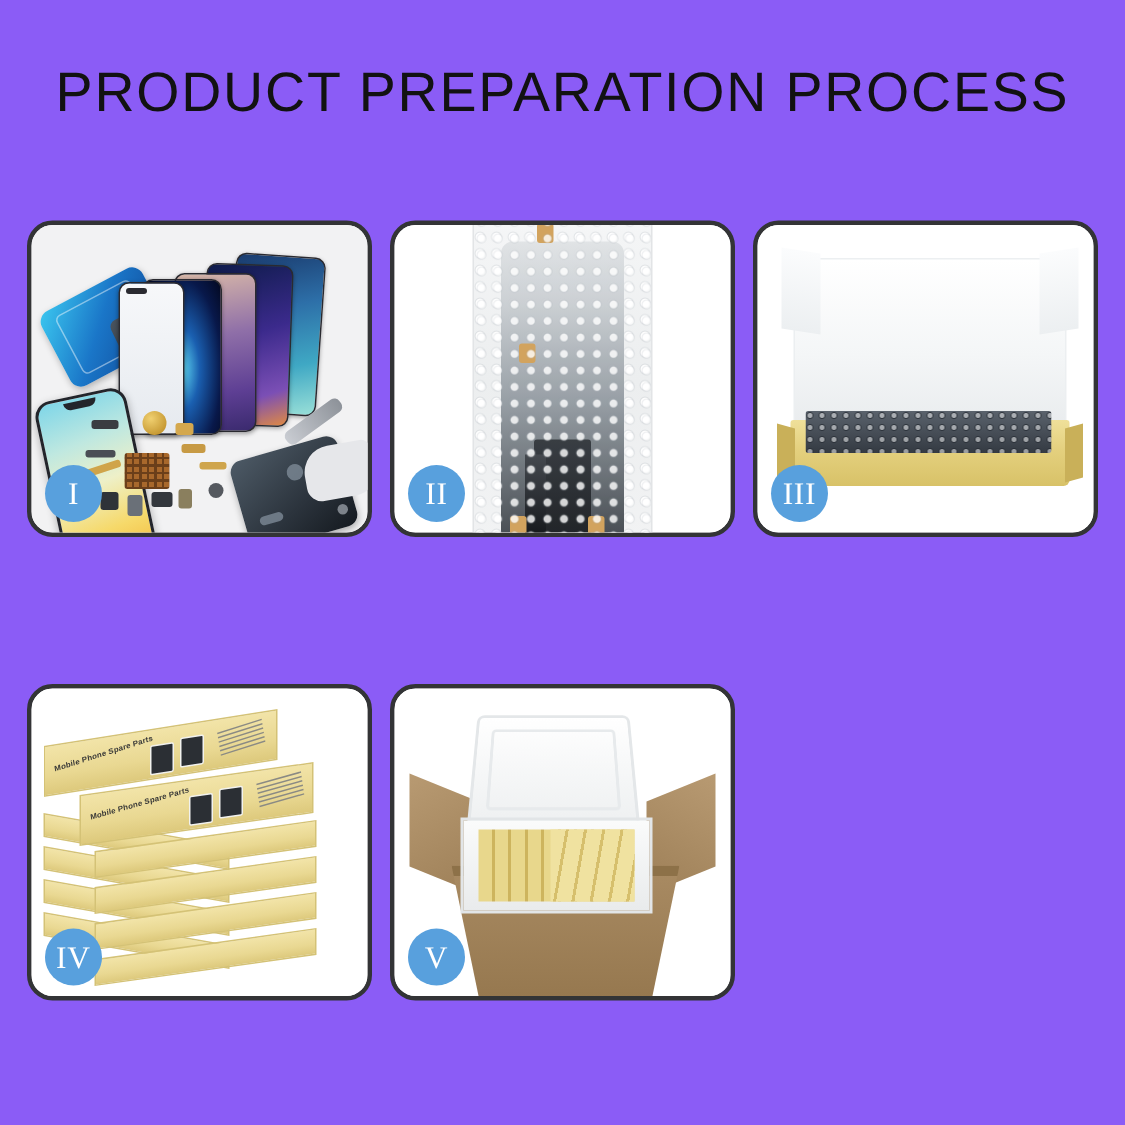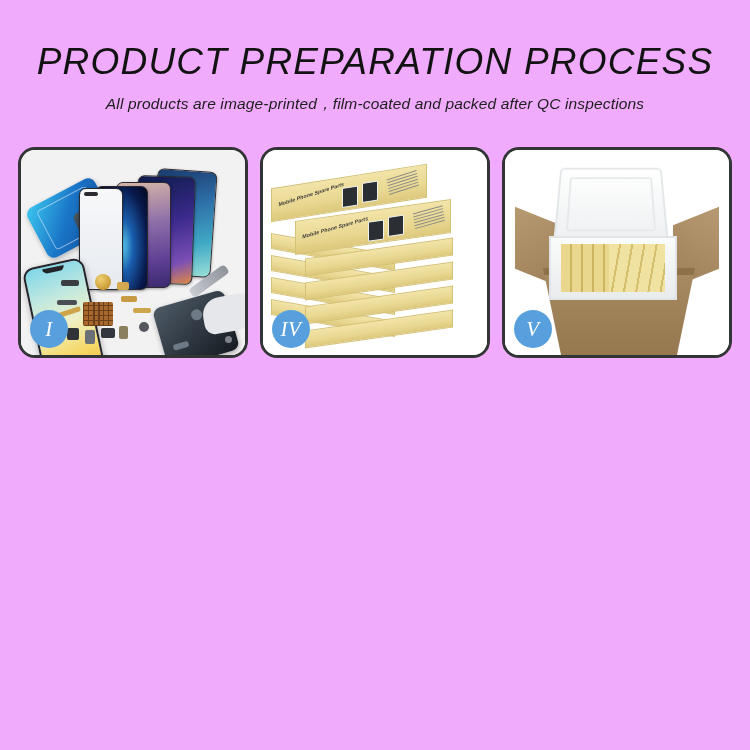--- a/index.html
+++ b/index.html
@@ -2,21 +2,21 @@
 <html><head>
 <meta charset="utf-8">
 <style>
   * { box-sizing: border-box; margin: 0; padding: 0; }
   html, body {
     width: 750px; height: 750px;
     background: #ffffff;
     font-family: "Liberation Sans", sans-serif;
     overflow: hidden;
   }
-  .page { position: relative; width: 750px; height: 750px; background: #f0abfc; font-style: italic; }
+  .page { position: relative; width: 750px; height: 750px; background: #8b5cf6; }
 
   
   .header { position: absolute; top: 0; left: 0; width: 750px; text-align: center; }
   .title {
     font-family: "Liberation Sans", sans-serif;
     font-size: 37px; font-weight: 400; letter-spacing: 1.2px;
     color: #121212; margin-top: 43px; line-height: 1.05;
     white-space: nowrap;
   }
   .subtitle {
@@ -226,21 +226,20 @@
   .seam{position:absolute; background:rgba(120,98,66,.45); z-index:7;}
   .tapeS{position:absolute; background:#bda583; z-index:8; border-radius:1px;}
 </style>
 </head>
 <body>
 
 <div class="page">
 
   <div class="header">
     <div class="title">PRODUCT PREPARATION PROCESS</div>
-    <div class="subtitle">All products are image-printed，film-coated and packed after QC inspections</div>
   </div>
 
   <div class="grid">
 
     <div class="panel">
       <div class="stage p1">
         <div class="s-wrap"></div>
         <div class="s-wrap2"></div>
         <div class="scr s-a"></div>
         <div class="scr s-b"></div>
@@ -267,21 +266,43 @@
         <div class="chip" style="left:80px;top:178px;width:14px;height:10px;border-radius:2px;background:#33373d;"></div>
         <div class="chip" style="left:98px;top:176px;width:9px;height:13px;border-radius:2px;background:#8a7f5e;"></div>
         <div class="chip" style="left:30px;top:182px;width:12px;height:9px;border-radius:2px;background:#b9903f;"></div>
         <div class="chip" style="left:112px;top:158px;width:18px;height:5px;border-radius:2px;background:#cfa54c;"></div>
         <div class="chip" style="left:118px;top:172px;width:10px;height:10px;border-radius:50%;background:#55595f;"></div>
         <div class="chip" style="left:204px;top:186px;width:7px;height:7px;border-radius:50%;background:#7d838b;"></div>
       </div>
       <div class="badge">I</div>
     </div>
 
-
+    <div class="panel">
+      <div class="stage p2">
+        <div class="bag">
+          <div class="lcd"></div>
+          <div class="ribbon"></div>
+          <div class="tapeA" style="left:42px;top:6px;"></div>
+          <div class="tapeA" style="left:30px;top:86px;"></div>
+          <div class="tapeA" style="left:24px;bottom:6px;"></div>
+          <div class="tapeA" style="left:76px;bottom:6px;"></div>
+          <div class="bagover"></div>
+        </div>
+      </div>
+      <div class="badge">II</div>
+    </div>
+
+    <div class="panel">
+      <div class="stage p3">
+        <div class="lid3"></div>
+        <div class="fill3"></div>
+        <div class="tray3"></div>
+      </div>
+      <div class="badge">III</div>
+    </div>
 
     <div class="panel">
       <div class="stage p4">
 
         <div class="bx" style="left:8px;top:160px;width:124px;height:16px;transform:skewY(10deg);"></div>
         <div class="bx" style="left:8px;top:138px;width:124px;height:16px;transform:skewY(10deg);"></div>
         <div class="bx" style="left:8px;top:116px;width:124px;height:16px;transform:skewY(10deg);"></div>
         <div class="bx" style="left:8px;top:94px;width:124px;height:16px;transform:skewY(10deg);"></div>
 
         <div class="bx" style="left:42px;top:170px;width:148px;height:18px;transform:skewY(-8deg);"></div>

